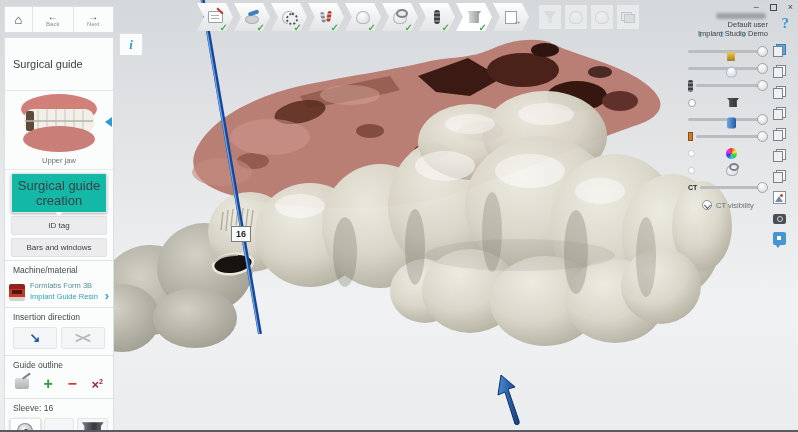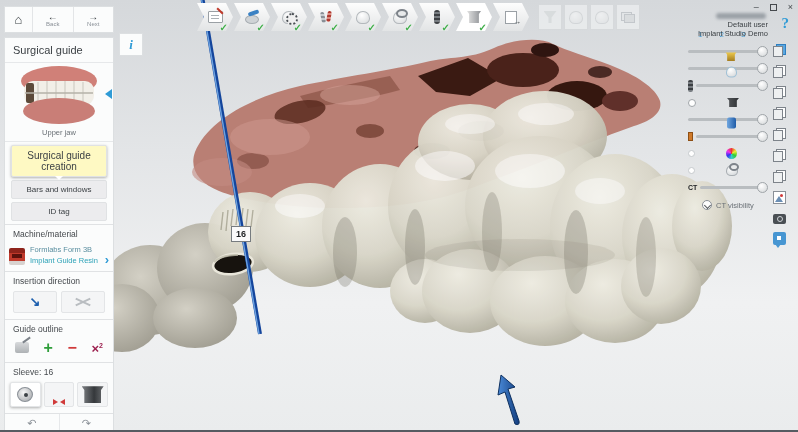--- a/index.html
+++ b/index.html
@@ -73,28 +73,28 @@
   .sidebar{position:absolute;left:4px;top:6px;width:110px;z-index:3;}
   .nav{display:flex;background:#fbfcfc;border:1px solid #dcdfe1;height:27px;margin-bottom:4px;}
   .nav-home{width:28px;border-right:1px solid #e3e5e7;display:flex;align-items:center;justify-content:center;
             font-size:13px;color:#3c4145;cursor:pointer;}
   .nav-btn{flex:1;display:flex;flex-direction:column;align-items:center;justify-content:center;
            cursor:pointer;border-right:1px solid #e3e5e7;}
   .nav-btn:last-child{border-right:none;}
   .nav-arr{font-size:10px;color:#3c4145;line-height:9px;}
   .nav-lbl{font-size:6px;color:#8a9097;}
   .panel{background:#fbfcfc;border:1px solid #dcdfe1;}
-  .ptitle{font-size:11px;color:#3c4145;padding:6px 8px;border-bottom:1px solid #e6e8ea;}
+  .ptitle{font-size:11px;color:#3c4145;padding:20px 8px;border-bottom:1px solid #e6e8ea;}
   .thumb{position:relative;height:64px;display:flex;align-items:center;justify-content:center;}
   .thumb-arrow{position:absolute;right:1px;top:26px;width:0;height:0;cursor:pointer;
                border-top:5px solid transparent;border-bottom:5px solid transparent;border-right:7px solid #2f9bd6;}
   .caption{font-size:7.5px;color:#6a7076;text-align:center;padding:1px 16px 4px;border-bottom:1px solid #e6e8ea;}
   .stage{margin:3px 6px;background:#ececee;border:1px solid #e0e2e4;border-radius:2px;
          font-size:8px;color:#3c4145;text-align:center;padding:4px 2px;cursor:pointer;}
-  .stage.sel{background:#fef9c3;box-shadow:0 1px 3px rgba(0,0,0,.3);position:relative;font-size:10px;}
+  .stage.sel{background:#14b8a6;box-shadow:0 1px 3px rgba(0,0,0,.3);position:relative;font-size:13px;}
   .stage.sel::after{content:"";position:absolute;left:50%;bottom:-4px;margin-left:-4px;
          border-left:4px solid transparent;border-right:4px solid transparent;border-top:4px solid #fff;}
   .shead{border-top:1px solid #e0e2e4;padding:4px 8px 3px;font-size:8.5px;color:#45494d;}
   .printer-row{display:flex;align-items:flex-end;gap:5px;padding:3px 4px 6px;cursor:pointer;}
   .printer-ic{width:16px;height:17px;border-radius:2px;position:relative;flex:none;
         background:linear-gradient(#8e241b 0 5px,#c0392b 5px 13px,#d8d2cf 13px 17px);}
   .printer-ic::after{content:"";position:absolute;left:3px;top:6px;width:10px;height:4px;background:#5c120c;}
   .ptexts{flex:1;display:flex;flex-direction:column;gap:2px;}
   .pname{font-size:7.5px;color:#5b8fa0;}
   .pmat{font-size:7.5px;color:#2fa3b8;}
@@ -406,22 +406,22 @@
             <line x1="63" y1="16" x2="63" y2="40"></line>
               <line x1="72" y1="17" x2="72" y2="39"></line>
           </g>
           <line x1="14" y1="28" x2="82" y2="28" stroke="#b5b2a8" stroke-width="1.5"></line>
           <ellipse cx="48" cy="46" rx="36" ry="13" fill="#c97e77"></ellipse>
         </svg>
         <span class="thumb-arrow"></span>
       </div>
       <div class="caption">Upper jaw</div>
       <div class="stage sel">Surgical guide creation</div>
+      <div class="stage">ID tag</div>
       <div class="stage">Bars and windows</div>
-      <div class="stage">ID tag</div>
 
       <div class="shead">Machine/material</div>
       <div class="printer-row">
         <span class="printer-ic"></span>
         <span class="ptexts">
           <span class="pname">Formlabs Form 3B</span>
           <span class="pmat">Implant Guide Resin</span>
         </span>
         <span class="chev">›</span>
       </div>

